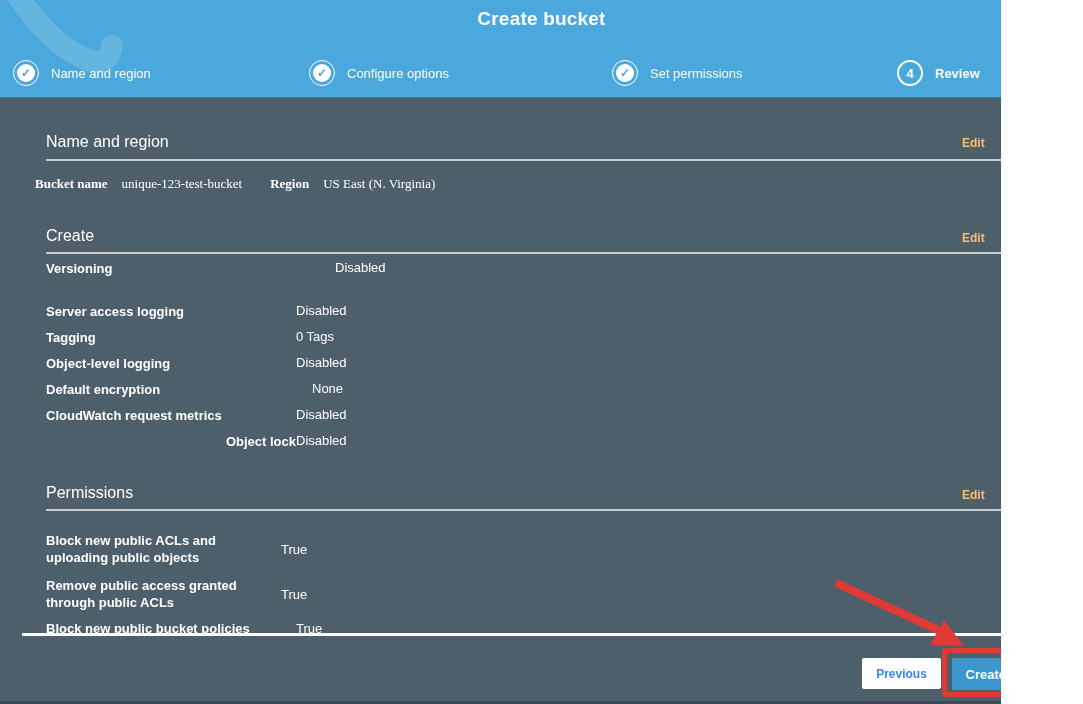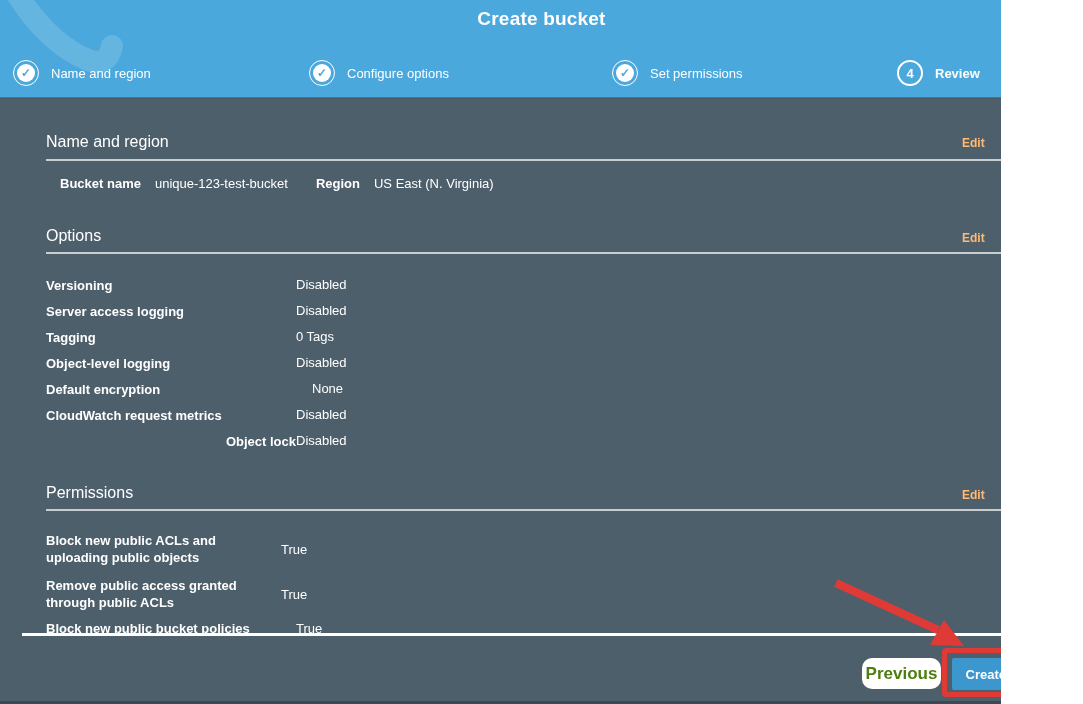--- a/index.html
+++ b/index.html
@@ -20,36 +20,36 @@
   .step-label.current { font-weight:bold; }
   .check-wrap { width:26px; height:26px; border:1.5px solid #fff; border-radius:50%; display:flex; align-items:center; justify-content:center; }
   .check-disc { width:18px; height:18px; background:#fff; border-radius:50%; display:flex; align-items:center; justify-content:center; color:#4BA8DC; font-size:12px; font-weight:bold; }
   .num-circle { width:26px; height:26px; border:2px solid #fff; border-radius:50%; display:flex; align-items:center; justify-content:center; font-size:13px; font-weight:bold; color:#fff; }
 
   
   .section-heading { position:absolute; left:46px; color:#fff; font-size:16px; font-weight:400; }
   .edit-link { position:absolute; left:962px; color:#fdba74; font-size:12px; font-weight:bold; cursor:pointer; }
   .divider { position:absolute; left:46px; width:987px; height:2px; background:#C9CDCF; }
 
-  .inline-row { position:absolute; left:60px; top:176px; display:flex; align-items:baseline; color:#fff; font-size:13px; }
+  .inline-row { position:absolute; left:35px; top:176px; display:flex; align-items:baseline; color:#fff; font-size:13px;font-family:Liberation Serif, serif; }
   .inline-row .lbl { font-weight:bold; }
   .inline-row .val { margin-left:14px; }
   .inline-row .lbl2 { font-weight:bold; margin-left:28px; }
 
   .kv-row { position:absolute; left:46px; display:flex; color:#fff; font-size:13px; width:987px; }
   .kv-row .k { width:250px; font-weight:bold; line-height:17px; }
   .kv-row .v { font-weight:400; }
   .perm .k { width:250px; }
   .perm { align-items:center; }
 
   .cutoff-line { position:absolute; left:22px; top:633px; width:1031px; height:3px; background:#fff; }
   .bottom-edge { position:absolute; left:0; bottom:0; width:1083px; height:3px; background:#3A4953; }
 
   
-  .btn-previous { position:absolute; left:862px; top:658px; width:79px; height:31px; background:#fff; border:none; border-radius:10px; color:#4d7c0f; font-size:17px; font-weight:bold; font-family:"Liberation Sans",sans-serif; cursor:pointer; }
+  .btn-previous { position:absolute; left:862px; top:658px; width:79px; height:31px; background:#fff; border:none; border-radius:2px; color:#3b82f6; font-size:12px; font-weight:bold; font-family:"Liberation Sans",sans-serif; cursor:pointer; }
   .btn-create { position:absolute; left:952px; top:658px; width:113px; height:32px; background:#3D97CF; border:none; border-radius:2px; color:#fff; font-size:13px; font-weight:bold; font-family:"Liberation Sans",sans-serif; cursor:pointer; }
 
   
   .red-box { position:absolute; left:942px; top:648px; width:135px; height:49px; border:5px solid #DF3A35; border-radius:4px; pointer-events:none; }
   .arrow-svg { position:absolute; left:0; top:0; pointer-events:none; }
 </style>
 </head>
 <body>
 
 <div id="stage">
@@ -92,25 +92,25 @@
   <div class="section-heading" style="top:133px;">Name and region</div>
   <div class="edit-link" style="top:136px;">Edit</div>
   <div class="divider" style="top:159px;"></div>
   <div class="inline-row">
     <span class="lbl">Bucket name</span>
     <span class="val">unique-123-test-bucket</span>
     <span class="lbl2">Region</span>
     <span class="val">US East (N. Virginia)</span>
   </div>
 
-  <div class="section-heading" style="top:227px;">Options</div>
+  <div class="section-heading" style="top:227px;">Create</div>
   <div class="edit-link" style="top:231px;">Edit</div>
   <div class="divider" style="top:252px;"></div>
 
-  <div class="kv-row" style="top:277px;">
+  <div class="kv-row" style="top:260px;gap:39px;">
     <span class="k">Versioning</span>
     <span class="v">Disabled</span>
   </div>
   <div class="kv-row" style="top:303px;">
     <span class="k">Server access logging</span>
     <span class="v">Disabled</span>
   </div>
   <div class="kv-row" style="top:329px;">
     <span class="k">Tagging</span>
     <span class="v">0 Tags</span>

